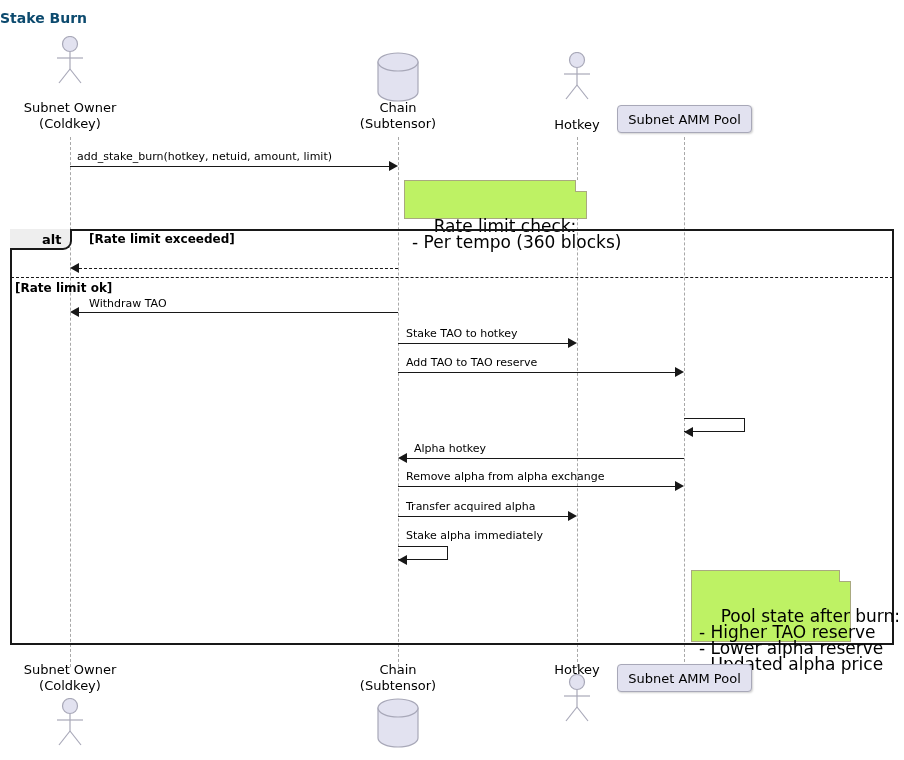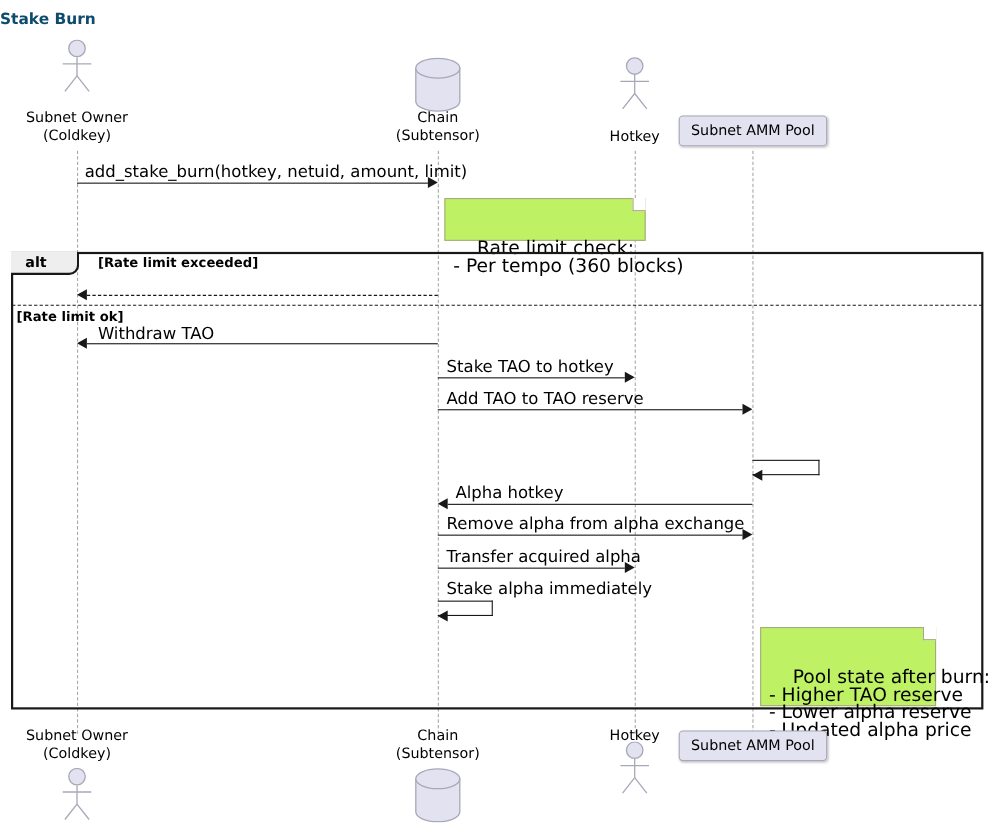--- a/index.html
+++ b/index.html
@@ -79,21 +79,21 @@
   .note .fold {
     position: absolute;
     top: -1px; right: -1px;
     width: 11px; height: 11px;
     background: #FFFFFF;
     border-left: 1px solid #A9A980;
     border-bottom: 1px solid #A9A980;
   }
   .msg-label {
     position: absolute;
-    font-size: 15px;
+    font-size: 11px;
     color: #000000;
     white-space: pre;
     line-height: 15px;
   }
   .arrow-line {
     position: absolute;
     height: 0;
     border-top: 1px solid #181818;
   }
   .arrow-line.dashed {
@@ -125,20 +125,21 @@
     border-top: none;
     border-left: none;
     background: #EEEEEE;
     box-sizing: border-box;
   }
   .alt-tab-text {
     position: absolute;
     font-size: 13px;
     font-weight: bold;
     color: #000000;
+    margin-left: 19px;
   }
   .alt-divider {
     position: absolute;
     height: 0;
     border-top: 1px dashed #181818;
   }
   .guard-text {
     position: absolute;
     font-size: 12px;
     font-weight: bold;

